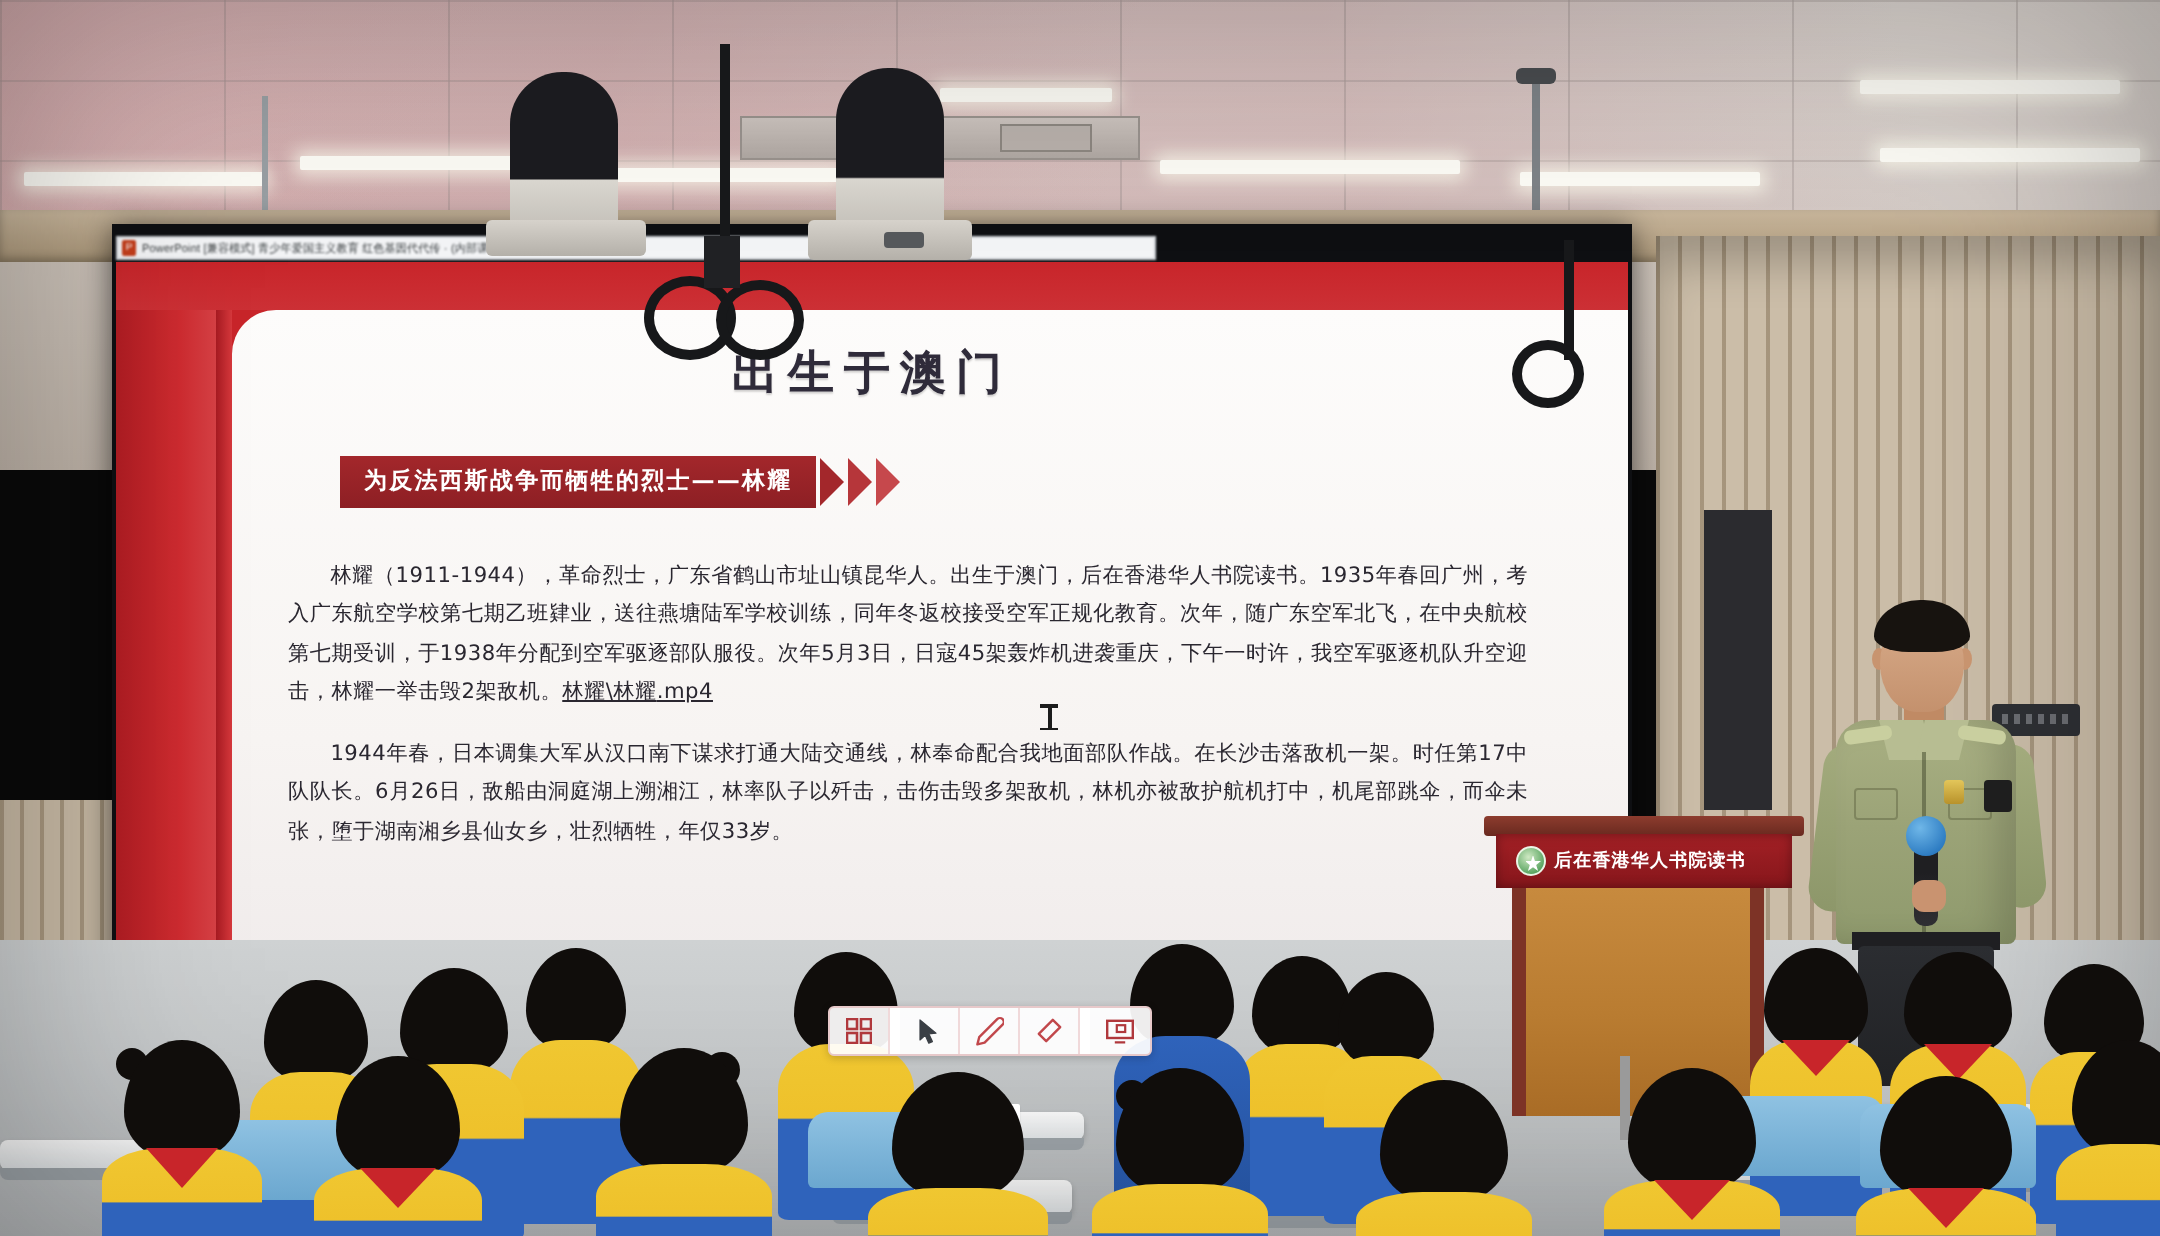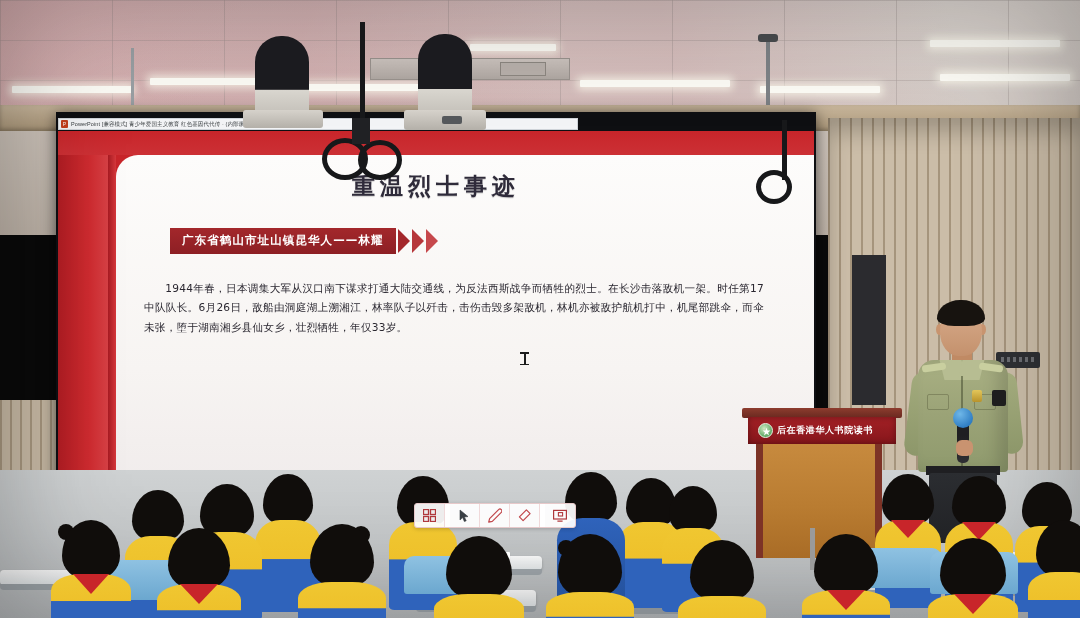--- a/index.html
+++ b/index.html
@@ -272,31 +272,32 @@
     <span class="pp-logo">P</span>
     <span class="pp-title-text">PowerPoint  [兼容模式]  青少年爱国主义教育 红色基因代代传 · (内部课件)</span>
   </div>
 
   <div class="slide">
     <div class="red-left"></div>
     <div class="red-top"></div>
     <div class="slide-sheet"></div>
     <div class="sheet-edge"></div>
 
-    <div class="slide-title">重温烈士事迹</div>
+    <div class="slide-title">出生于澳门</div>
 
     <div class="banner-row">
-      <div class="banner">广东省鹤山市址山镇昆华人——林耀</div>
+      <div class="banner">为反法西斯战争而牺牲的烈士——林耀</div>
       <div class="chev c1"></div>
       <div class="chev c2"></div>
       <div class="chev c3"></div>
     </div>
 
     <div class="body-text">
-      <p>1944年春，日本调集大军从汉口南下谋求打通大陆交通线，为反法西斯战争而牺牲的烈士。在长沙击落敌机一架。时任第17中队队长。6月26日，敌船由洞庭湖上溯湘江，林率队子以歼击，击伤击毁多架敌机，林机亦被敌护航机打中，机尾部跳伞，而伞未张，堕于湖南湘乡县仙女乡，壮烈牺牲，年仅33岁。</p>
+      <p><span>林耀（1911-1944），革命烈士，广东省鹤山市址山镇昆华人。出生于澳门，后在香港华人书院读书。1935年春回广州，考入广东航空学校第七期乙班肄业，送往燕塘陆军学校训练，同年冬返校接受空军正规化教育。次年，随广东空军北飞，在中央航校第七期受训，于1938年分配到空军驱逐部队服役。次年5月3日，日寇45架轰炸机进袭重庆，下午一时许，我空军驱逐机队升空迎击，林耀一举击毁2架敌机。</span><span class="lnk">林耀\林耀</span><span class="lnk">.mp4</span></p>
+      <p>1944年春，日本调集大军从汉口南下谋求打通大陆交通线，林奉命配合我地面部队作战。在长沙击落敌机一架。时任第17中队队长。6月26日，敌船由洞庭湖上溯湘江，林率队子以歼击，击伤击毁多架敌机，林机亦被敌护航机打中，机尾部跳伞，而伞未张，堕于湖南湘乡县仙女乡，壮烈牺牲，年仅33岁。</p>
     </div>
   </div>
 
   <div class="cursor-ibeam">
       <i></i>
     </div>
 
   <div class="ppt-toolbar">
     <div class="tb-btn">
       <svg width="13" height="13" viewBox="0 0 13 13">

